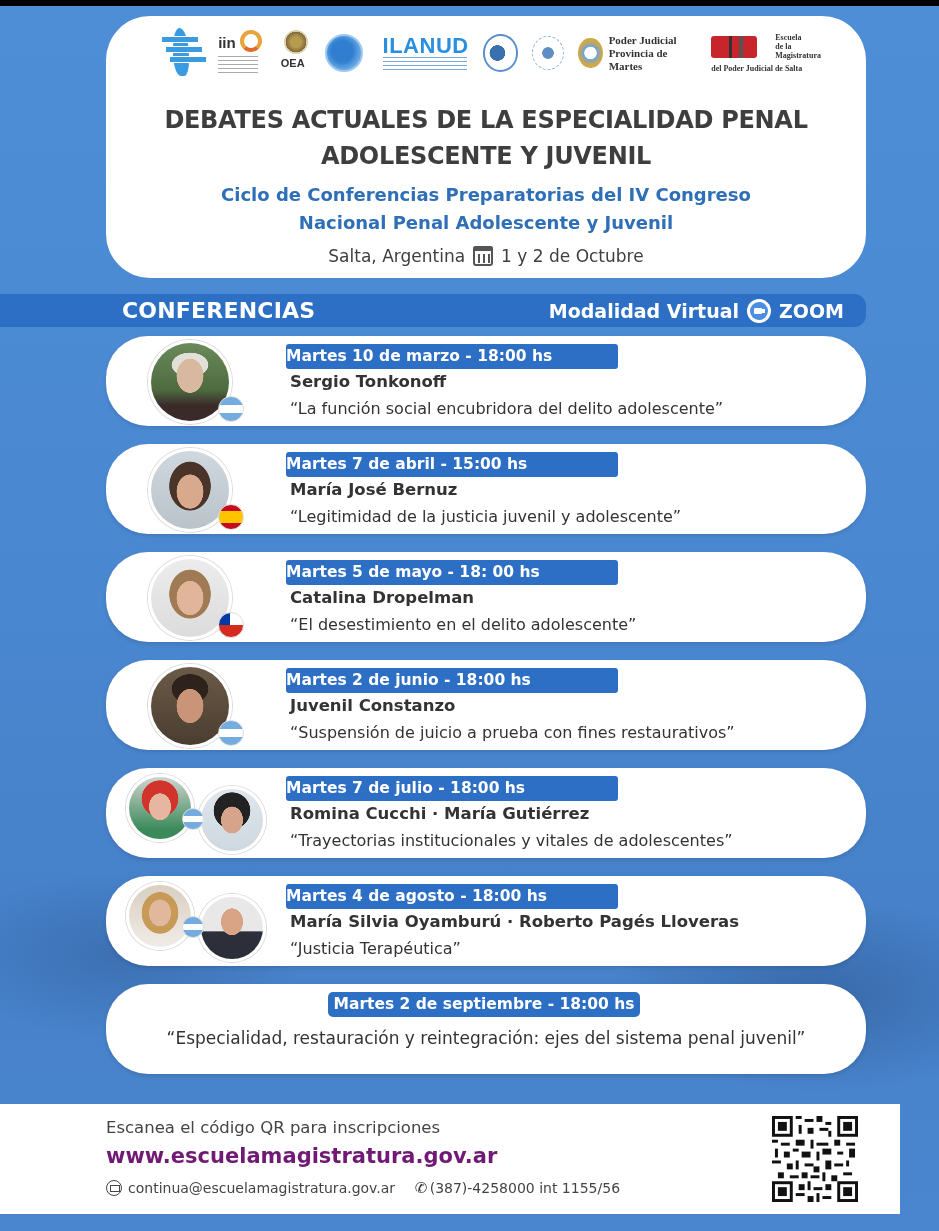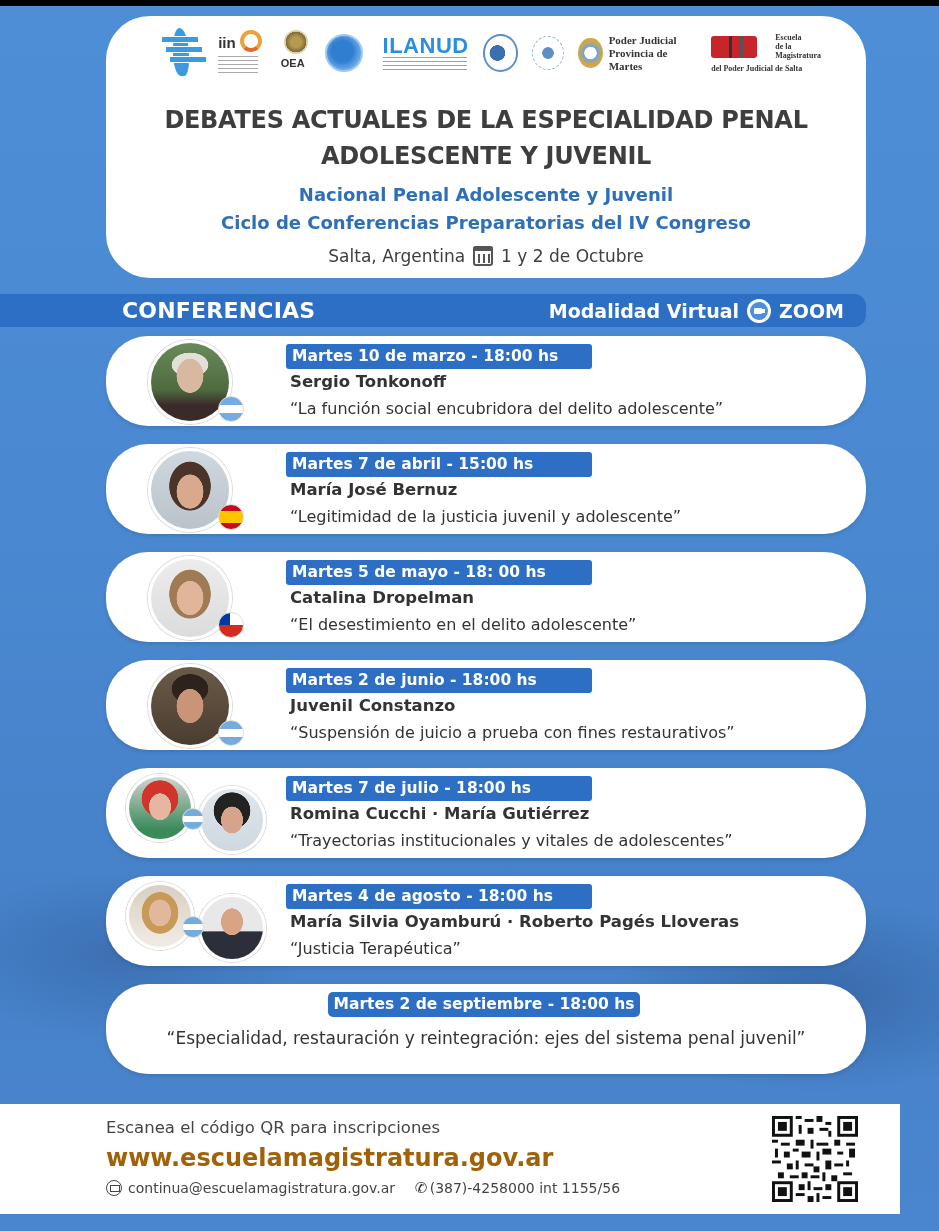--- a/index.html
+++ b/index.html
@@ -110,39 +110,39 @@
     position: absolute; width: 26px; height: 26px; border-radius: 50%; overflow: hidden;
     border: 1px solid #ddd; z-index: 3;
   }
   .flag.single { left: 112px; top: 60px; }
   .flag.pair { left: 76px; top: 40px; width: 22px; height: 22px; }
   .flag-ar { background: linear-gradient(180deg, #74acdf 0 33%, #fff 33% 67%, #74acdf 67%); }
   .flag-es { background: linear-gradient(180deg, #c60b1e 0 25%, #ffc400 25% 75%, #c60b1e 75%); }
   .flag-cl { background: linear-gradient(180deg, transparent 0 50%, #d52b1e 50%), linear-gradient(90deg, #0039a6 0 45%, #fff 45%); }
 
   .date-pill {
-    position: absolute; left: 180px; top: 8px; width: 306px; height: 25px;
+    position: absolute; left: 180px; top: 8px; width: 332px; height: 25px;
     background: #2d6fc4; border-radius: 3px; color: #fff;
-    font-size: 15.5px; line-height: 25px; padding-left: 6px; font-weight: bold;
+    font-size: 15.5px; line-height: 25px; font-weight: bold;
   }
   .speaker {
     position: absolute; left: 184px; top: 36px; font-size: 16.5px; font-weight: bold; color: #333;
   }
   .topic {
     position: absolute; left: 184px; top: 63px; font-size: 16px; color: #333;
   }
   .card.last .date-pill { left: 222px; width: 312px; text-align: center; padding-left: 0; top: 8px; border-radius: 5px; }
   .card.last .topic { left: 0; right: 0; text-align: center; top: 44px; font-size: 17px; }
 
   
   .footer {
     position: absolute; left: 0; top: 1098px; width: 900px; height: 110px; background: #fff;
   }
   .scan { position: absolute; left: 106px; top: 14px; font-size: 16.5px; color: #444; }
-  .web { position: absolute; left: 106px; top: 40px; font-size: 24px; font-weight: bold; color: #a16207; }
+  .web { position: absolute; left: 106px; top: 40px; font-size: 21px; font-weight: bold; color: #701a75; }
   .contact { position: absolute; left: 106px; top: 75px; display: flex; align-items: center; gap: 6px; font-size: 14px; color: #444; }
   .mail-icon { width: 16px; height: 16px; border: 1.5px solid #444; border-radius: 50%; position: relative; }
   .mail-icon::before { content: ""; position: absolute; left: 3px; top: 4px; width: 8px; height: 5px; border: 1.5px solid #444; }
   .phone-icon { font-size: 15px; color: #333; margin-left: 14px; }
   .qr {
     position: absolute; left: 772px; top: 12px; width: 86px; height: 86px;
   }
   .bottom-strip {
     position: absolute; left: 0; top: 1208px; width: 939px; height: 17px; background: #4a86cf;
   }
@@ -196,22 +196,22 @@
         </div>
         <span class="t2">del Poder Judicial de Salta</span>
       </div>
     </div>
 
     <div class="title">
       <div>DEBATES ACTUALES DE LA ESPECIALIDAD PENAL</div>
       <div>ADOLESCENTE Y JUVENIL</div>
     </div>
     <div class="subtitle">
+      <div>Ciclo de Conferencias Preparatorias del IV Congreso</div>
       <div>Nacional Penal Adolescente y Juvenil</div>
-      <div>Ciclo de Conferencias Preparatorias del IV Congreso</div>
     </div>
     <div class="location-row">
       <span>Salta, Argentina</span>
       <span class="cal-icon"></span>
       <span>1 y 2 de Octubre</span>
     </div>
   </div>
 
   <div class="conf-bar">
     <span class="conf-label">CONFERENCIAS</span>

